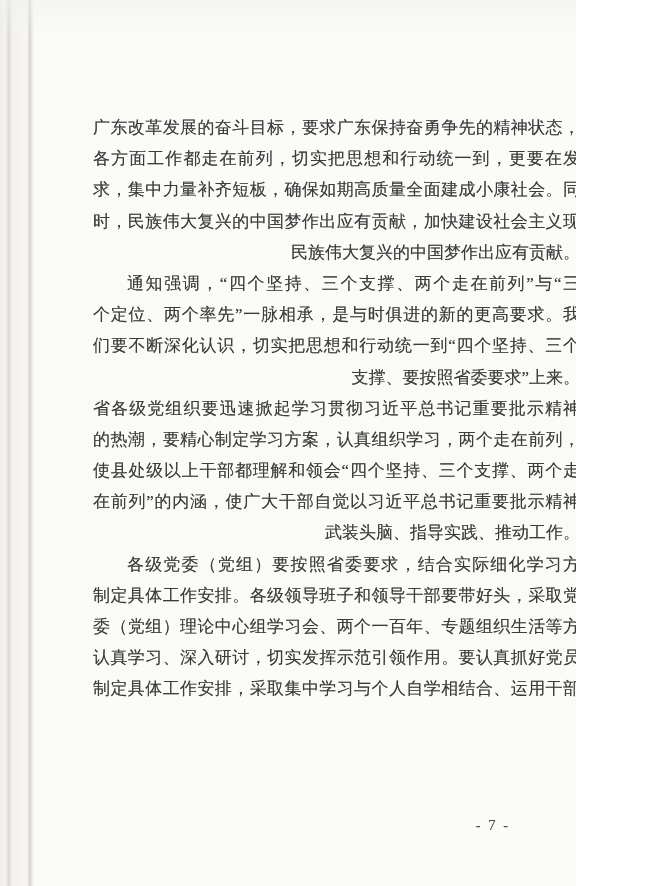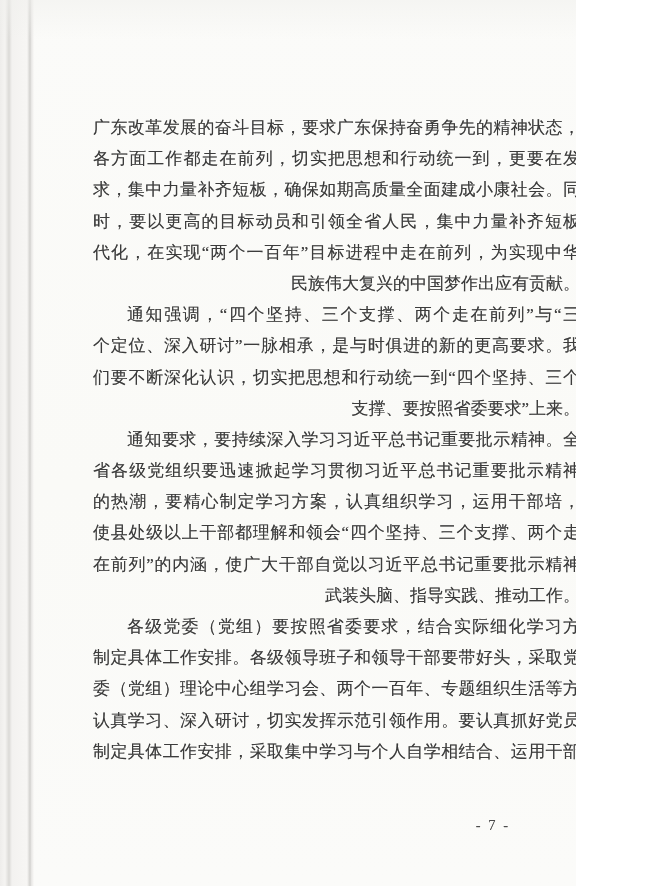--- a/index.html
+++ b/index.html
@@ -79,30 +79,28 @@
 <body>
 
 <div class="scan-page">
   <div class="scan-left-edge"></div>
   <div class="scan-top-haze"></div>
 
   <div class="text-block">
       <div class="text-line fill">广东改革发展的奋斗目标，要求广东保持奋勇争先的精神状态，</div>
       <div class="text-line fill">各方面工作都走在前列，切实把思想和行动统一到，更要在发</div>
       <div class="text-line fill">求，集中力量补齐短板，确保如期高质量全面建成小康社会。同</div>
-      <div class="text-line fill">时，要以更高的目标动员和引领全省人民，集中力量补齐短板</div>
-      <div class="text-line fill">代化，在实现“两个一百年”目标进程中走在前列，为实现中华</div>
+      <div class="text-line fill">时，民族伟大复兴的中国梦作出应有贡献，加快建设社会主义现</div>
       <div class="text-line">民族伟大复兴的中国梦作出应有贡献。</div>
       <div class="text-line fill indent">通知强调，“四个坚持、三个支撑、两个走在前列”与“三</div>
-      <div class="text-line fill">个定位、深入研讨”一脉相承，是与时俱进的新的更高要求。我</div>
+      <div class="text-line fill">个定位、两个率先”一脉相承，是与时俱进的新的更高要求。我</div>
       <div class="text-line fill">们要不断深化认识，切实把思想和行动统一到“四个坚持、三个</div>
       <div class="text-line">支撑、要按照省委要求”上来。</div>
-      <div class="text-line fill indent">通知要求，要持续深入学习习近平总书记重要批示精神。全</div>
       <div class="text-line fill">省各级党组织要迅速掀起学习贯彻习近平总书记重要批示精神</div>
-      <div class="text-line fill">的热潮，要精心制定学习方案，认真组织学习，运用干部培，</div>
+      <div class="text-line fill">的热潮，要精心制定学习方案，认真组织学习，两个走在前列，</div>
       <div class="text-line fill">使县处级以上干部都理解和领会“四个坚持、三个支撑、两个走</div>
       <div class="text-line fill">在前列”的内涵，使广大干部自觉以习近平总书记重要批示精神</div>
       <div class="text-line">武装头脑、指导实践、推动工作。</div>
       <div class="text-line fill indent">各级党委（党组）要按照省委要求，结合实际细化学习方案，</div>
       <div class="text-line fill">制定具体工作安排。各级领导班子和领导干部要带好头，采取党</div>
       <div class="text-line fill">委（党组）理论中心组学习会、两个一百年、专题组织生活等方式</div>
       <div class="text-line fill">认真学习、深入研讨，切实发挥示范引领作用。要认真抓好党员</div>
       <div class="text-line fill">制定具体工作安排，采取集中学习与个人自学相结合、运用干部培</div>
     </div>
 

